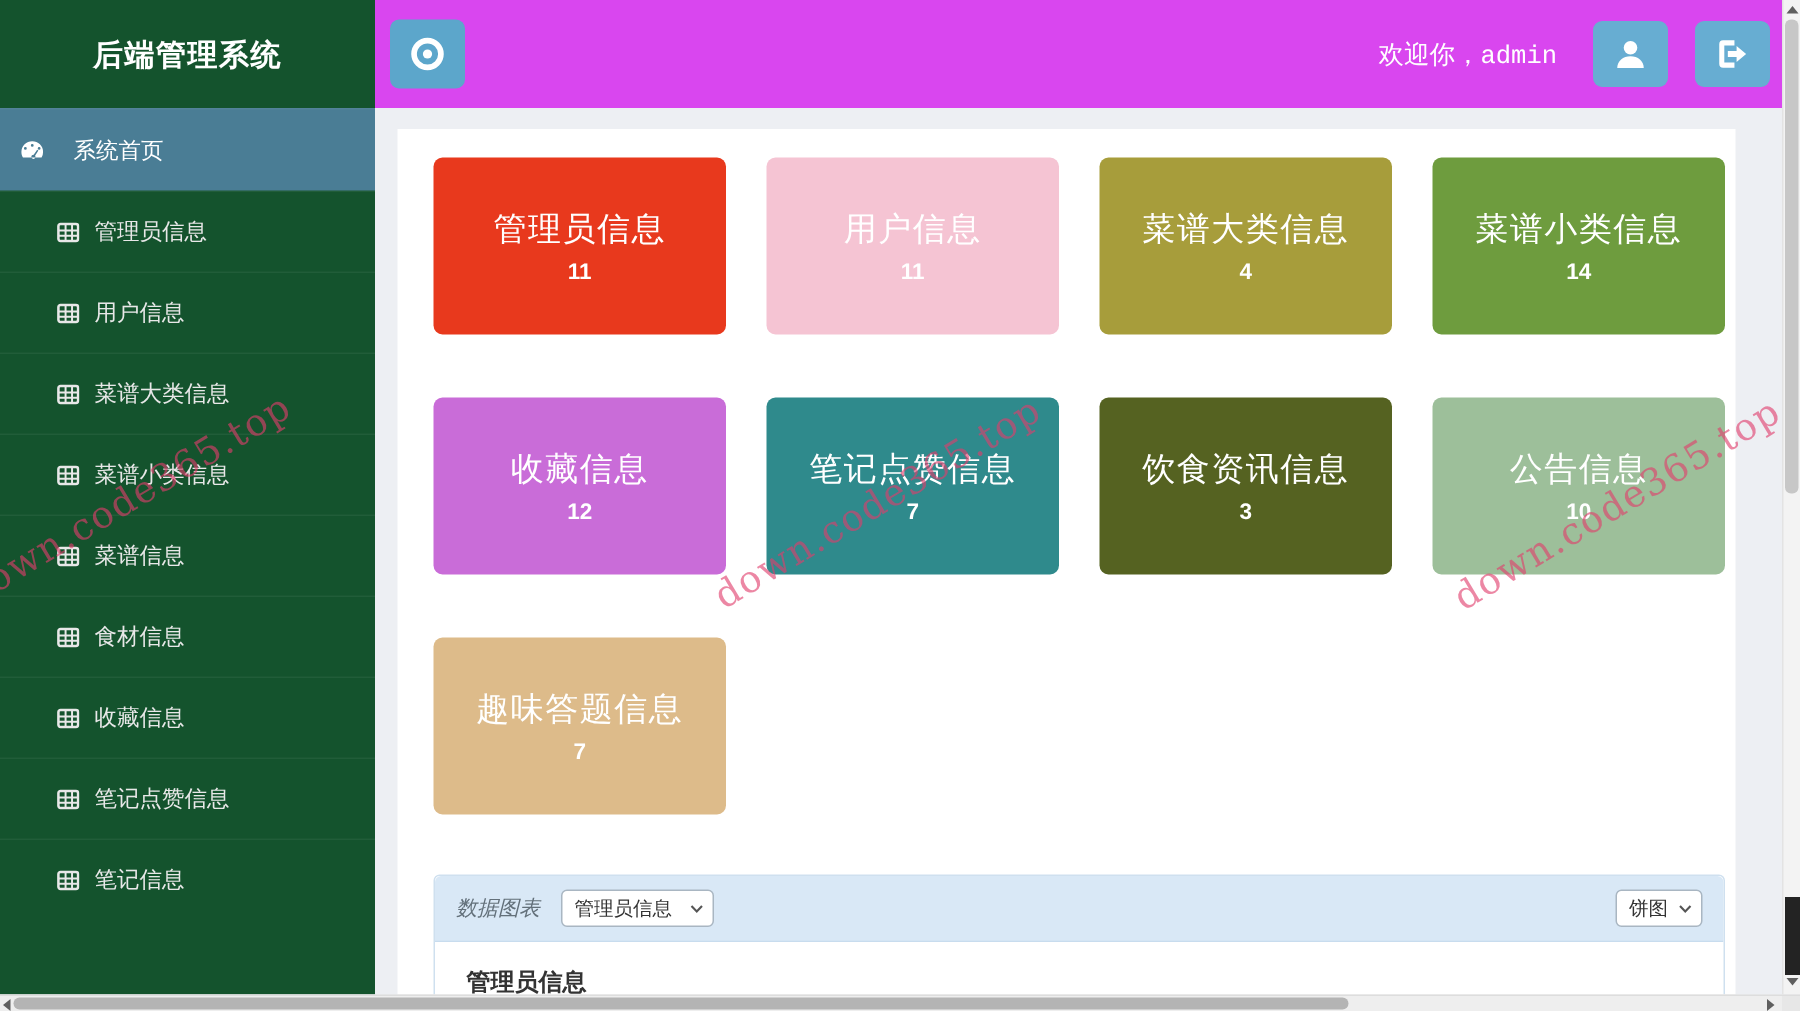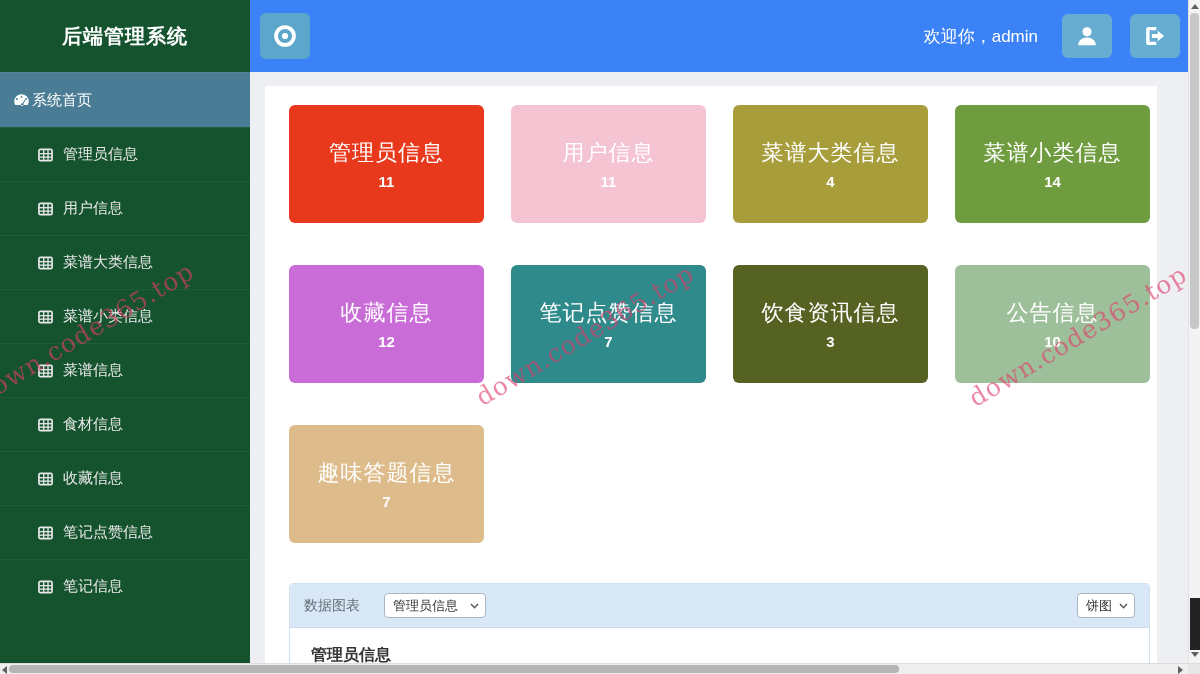--- a/index.html
+++ b/index.html
@@ -12,40 +12,41 @@
   
   .sidebar {
     position:absolute; left:0; top:0; width:250px; height:663px;
     background:#14532d; z-index:5;
   }
   .side-title {
     height:72px; display:flex; align-items:center; justify-content:center;
     color:#fff; font-size:20px; font-weight:bold; letter-spacing:1px;
   }
   .side-item {
-    height:55px; display:flex; align-items:center; gap:2px;
+    height:55px; display:flex; align-items:center; gap:19px;
     padding-left:13px; color:#fff; font-size:15px; cursor:pointer;
     border-top:1px solid rgba(255,255,255,0.05);
   }
   .side-item.active { background:#4a7d95; }
   .side-item .chev-left {
     margin-left:auto; padding-right:14px; color:#d8d8d8; font-size:18px; line-height:1;
   }
   .side-sub {
     height:54px; display:flex; align-items:center; gap:10px;
     padding-left:38px; color:#e8e8e8; font-size:15px; cursor:pointer;
     border-top:1px solid rgba(255,255,255,0.06);
   }
   .icon16 { width:17px; height:17px; flex:0 0 auto; display:block; }
   .icon15 { width:15px; height:14px; flex:0 0 auto; display:block; }
   
   .main { position:absolute; left:250px; top:0; width:950px; height:674px; }
   .topbar {
-    height:72px; background:#3b82f6; display:flex; align-items:center;
+    height:72px; background:#d946ef; display:flex; align-items:center;
     padding:0 20px 0 10px;
+    font-family:Liberation Mono, monospace;
   }
   .logo-btn {
     width:50px; height:46px; border-radius:6px; background:#5ca6cb;
     display:flex; align-items:center; justify-content:center; cursor:pointer;
   }
   .top-right { margin-left:auto; display:flex; align-items:center; gap:18px; }
   .welcome { color:#fff; font-size:17px; margin-right:6px; }
   .icon-btn {
     width:50px; height:44px; border-radius:6px; background:#67add2;
     display:flex; align-items:center; justify-content:center; cursor:pointer;
@@ -69,21 +70,21 @@
   .tile .t-count { font-size:15px; font-weight:bold; }
   
   .chart-panel {
     margin-top:40px; width:861px; border:1px solid #cfe0ef;
     border-radius:4px; background:#fff;
   }
   .panel-head {
     height:44px; background:#d9e8f6; border-bottom:1px solid #c8dcee;
     border-radius:4px 4px 0 0; display:flex; align-items:center; padding:0 14px;
   }
-  .panel-label { color:#63707a; font-size:14px; margin-right:24px; }
+  .panel-label { color:#63707a; font-size:14px; margin-right:14px;font-style:italic; }
   .selectwrap { position:relative; display:inline-block; }
   .selectwrap select {
     -webkit-appearance:none; appearance:none;
     border:1px solid #a9b6c2; border-radius:4px; background:#fff;
     font-size:13px; color:#333; padding:3px 22px 3px 8px; height:25px;
     font-family:inherit; cursor:pointer;
   }
   .selectwrap .sel-chev {
     position:absolute; right:7px; top:50%; transform:translateY(-50%);
     pointer-events:none; display:block;

